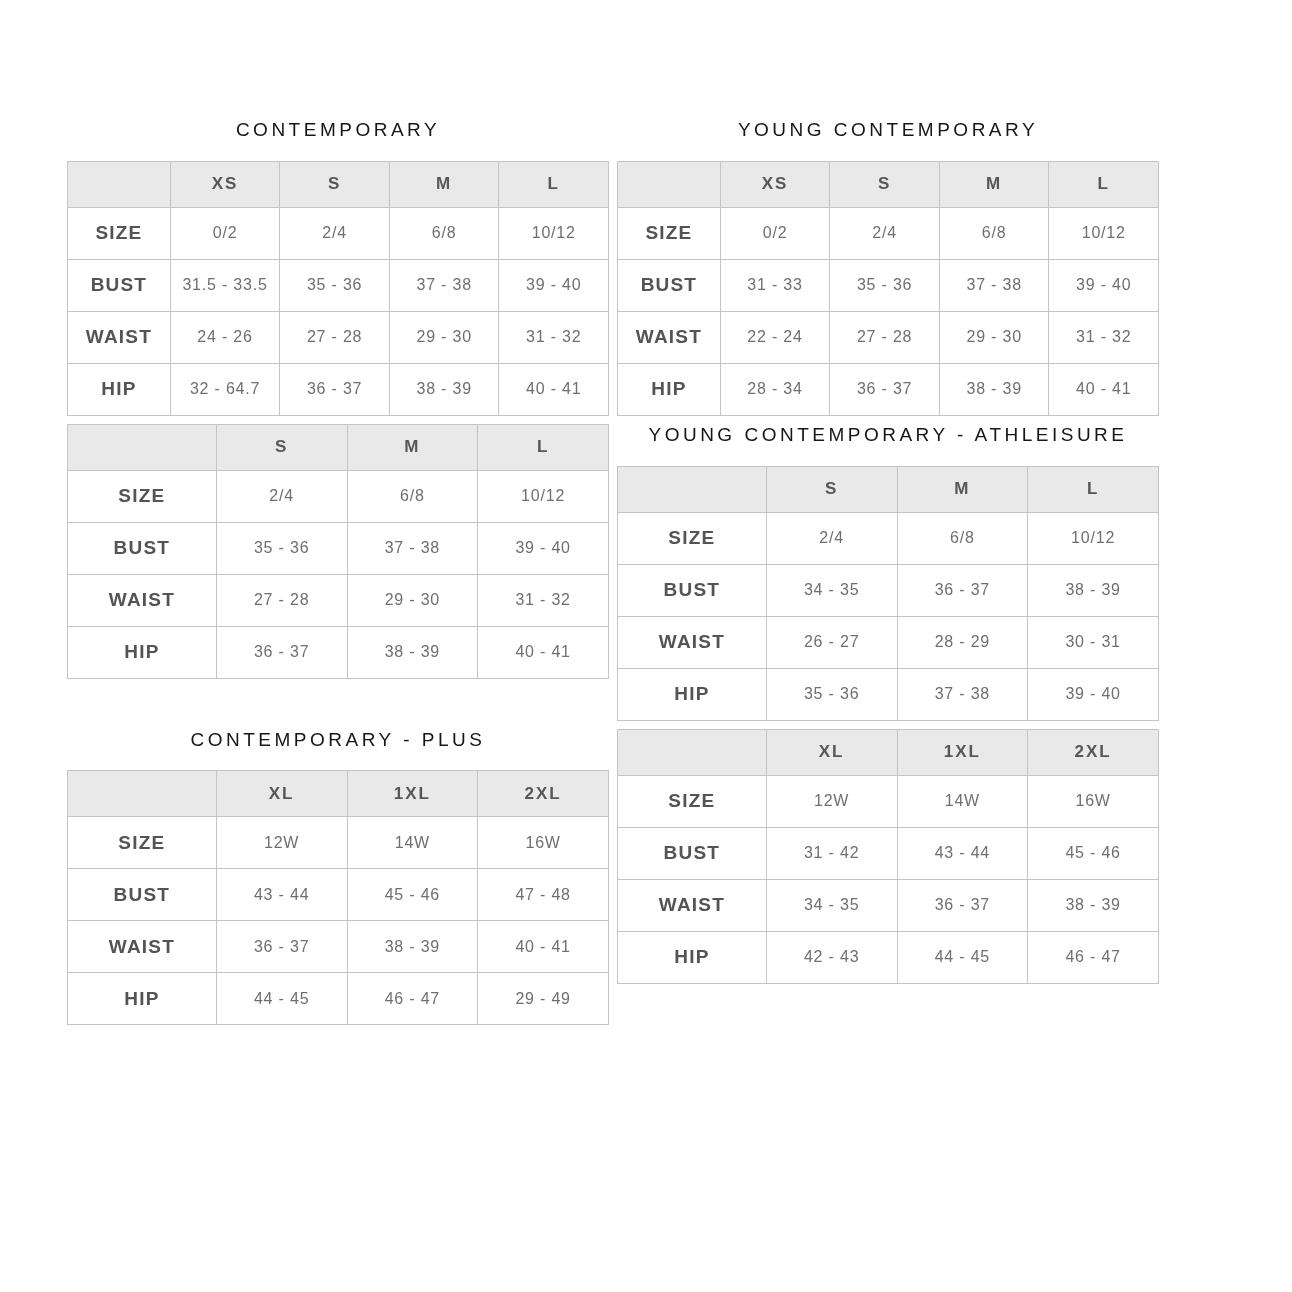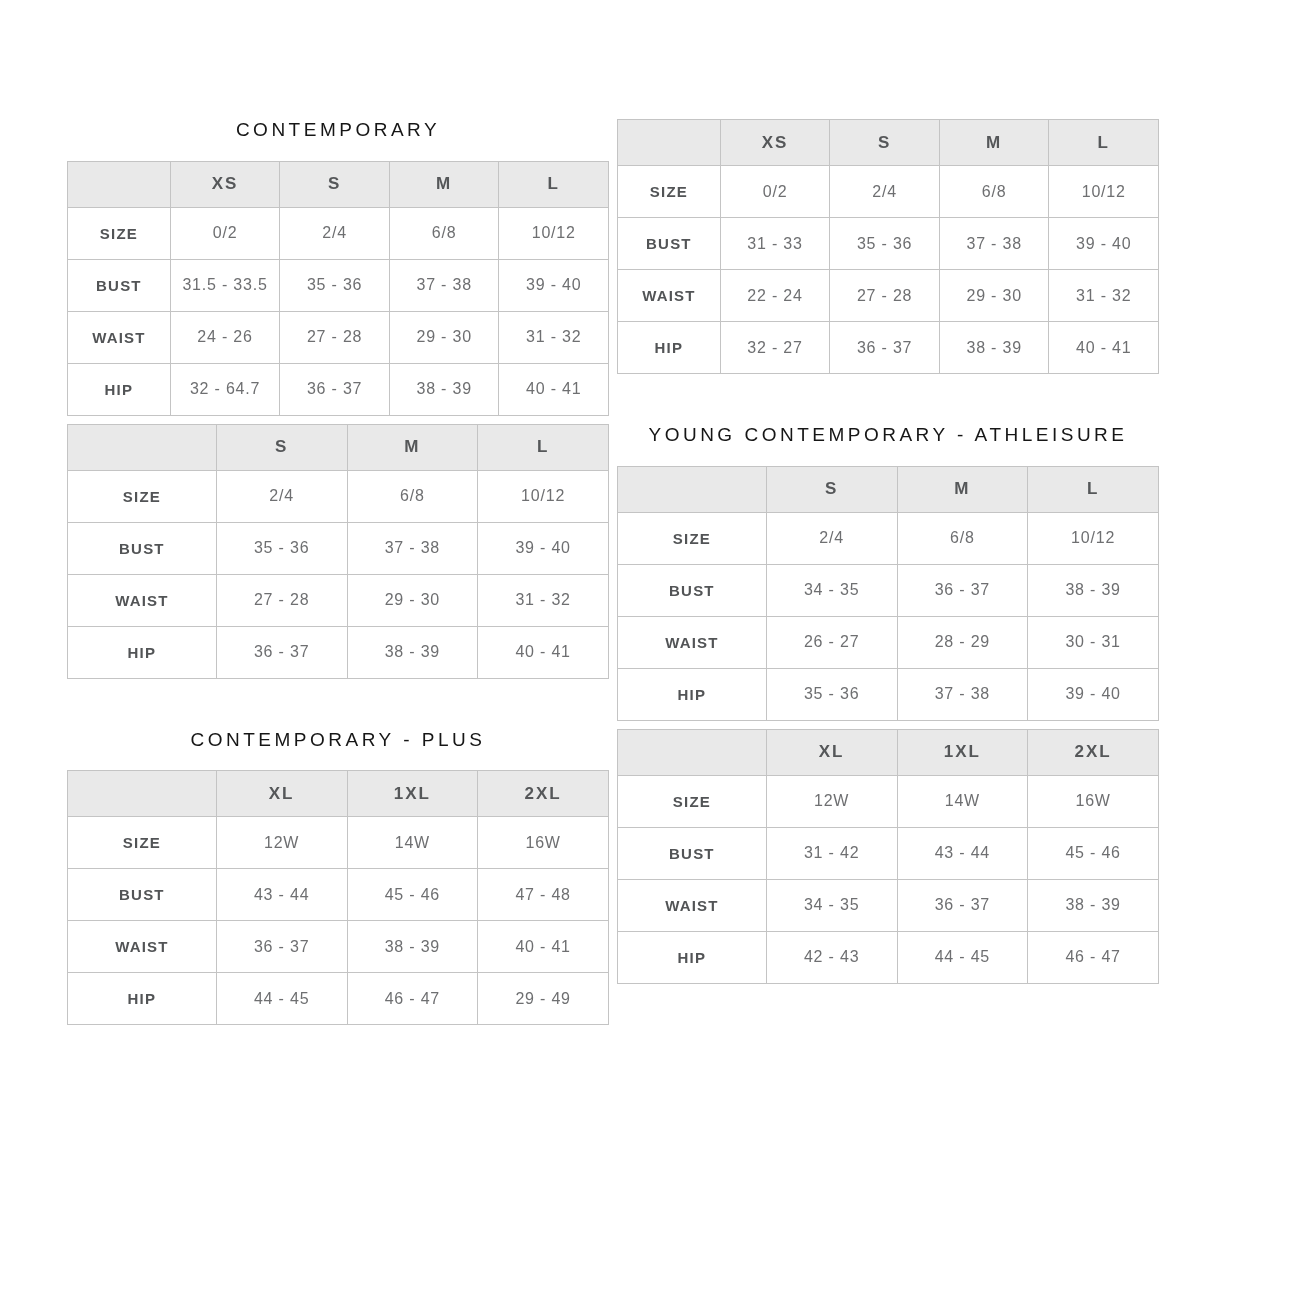--- a/index.html
+++ b/index.html
@@ -56,21 +56,21 @@
     letter-spacing:2px;
     color:#555759;
   }
   .size-table tbody td{
     height:52px;
     font-size:16px;
     letter-spacing:0.8px;
     color:var(--value-color);
   }
   .size-table td.rlabel{
-    font-size:15px;
+    font-size:19px;
     font-weight:700;
     letter-spacing:1.2px;
     color:var(--label-color);
   }
   table.cols-5 col.c-label{width:19%;}
   table.cols-5 col.c-data{width:20.25%;}
   table.cols-4 col.c-label{width:27.5%;}
   table.cols-4 col.c-data{width:24.1666%;}
 </style>
 </head>
@@ -125,20 +125,21 @@
             <td>32 - 64.7</td>
             <td>36 - 37</td>
             <td>38 - 39</td>
             <td>40 - 41</td>
           </tr>
         </tbody>
       </table>
     </section>
 
     <section class="chart-section">
+      <h2 class="table-title">YOUNG CONTEMPORARY</h2>
       <table class="size-table cols-5">
         <colgroup>
             <col class="c-label">
             <col class="c-data">
             <col class="c-data">
             <col class="c-data">
             <col class="c-data">
           </colgroup>
         <thead>
           <tr>
@@ -166,21 +167,21 @@
           </tr>
           <tr>
             <td class="rlabel">WAIST</td>
             <td>22 - 24</td>
             <td>27 - 28</td>
             <td>29 - 30</td>
             <td>31 - 32</td>
           </tr>
           <tr>
             <td class="rlabel">HIP</td>
-            <td>32 - 27</td>
+            <td>28 - 34</td>
             <td>36 - 37</td>
             <td>38 - 39</td>
             <td>40 - 41</td>
           </tr>
         </tbody>
       </table>
     </section>
 
     <section class="chart-section">
       <table class="size-table cols-4">

